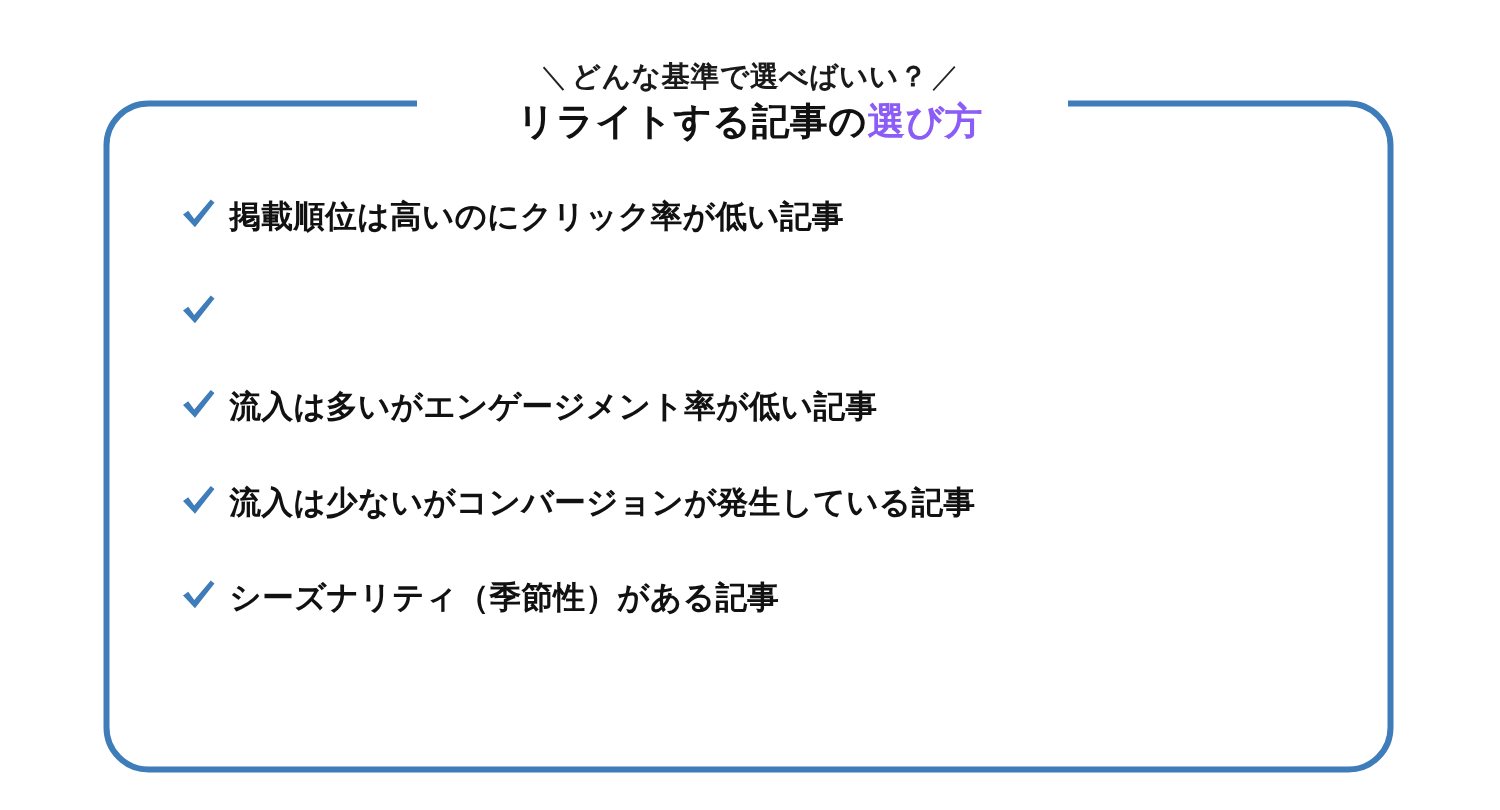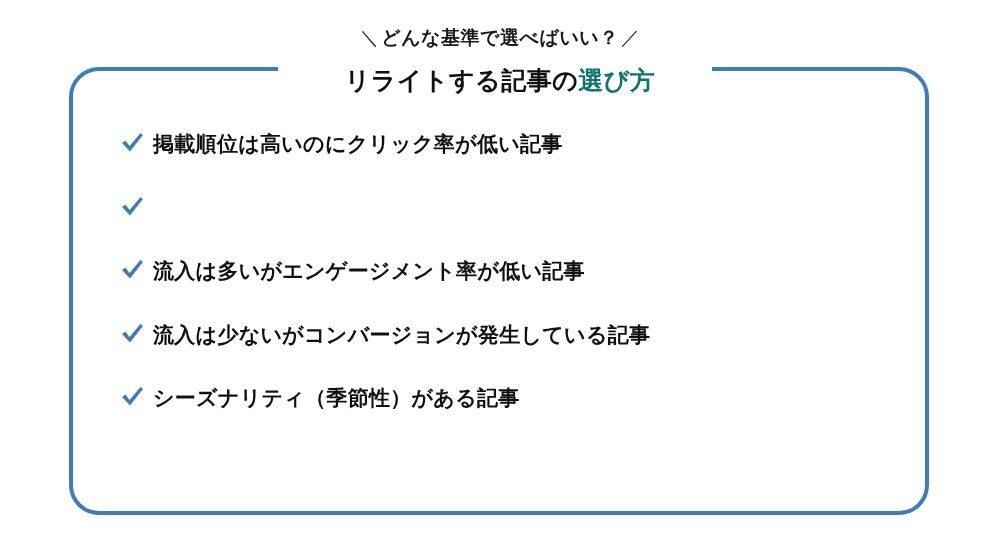--- a/index.html
+++ b/index.html
@@ -29,21 +29,21 @@
       position: absolute;
       left: 278px;
       top: 60px;
       width: 434px;
       height: 16px;
       background: #ffffff;
     }
     .subtitle {
       position: absolute;
       left: 0;
-      top: 24px;
+      top: 38px;
       width: 1000px;
       text-align: center;
       font-size: 19px;
       font-weight: bold;
       letter-spacing: 0.5px;
       color: #1a1a1a;
       line-height: 26px;
     }
     .subtitle .slash {
       font-weight: normal;
@@ -56,21 +56,21 @@
       top: 64px;
       width: 1000px;
       text-align: center;
       font-size: 25px;
       font-weight: bold;
       line-height: 34px;
       color: #111111;
       letter-spacing: 0.5px;
     }
     .title .accent {
-      color: #0f766e;
+      color: #8b5cf6;
     }
     .checklist {
       position: absolute;
       left: 119px;
       top: 129px;
       margin: 0;
       padding: 0;
       list-style: none;
     }
     .checklist li {

